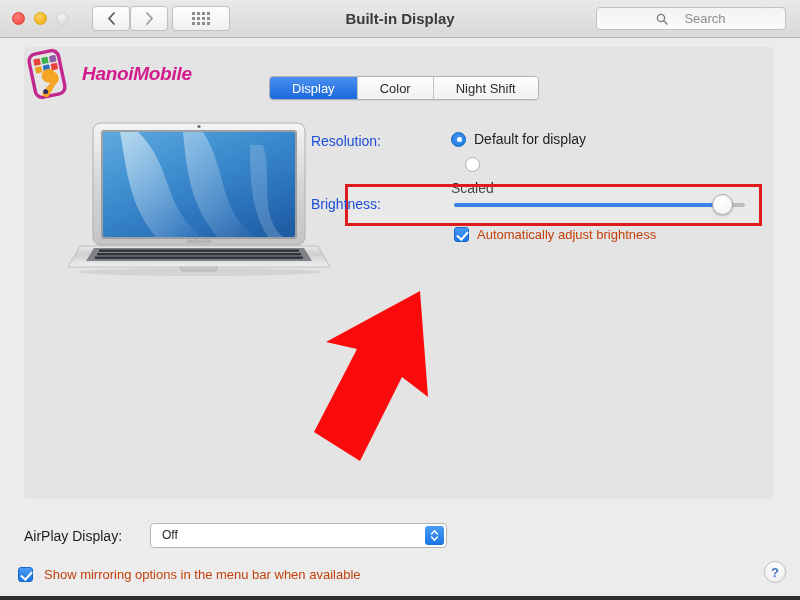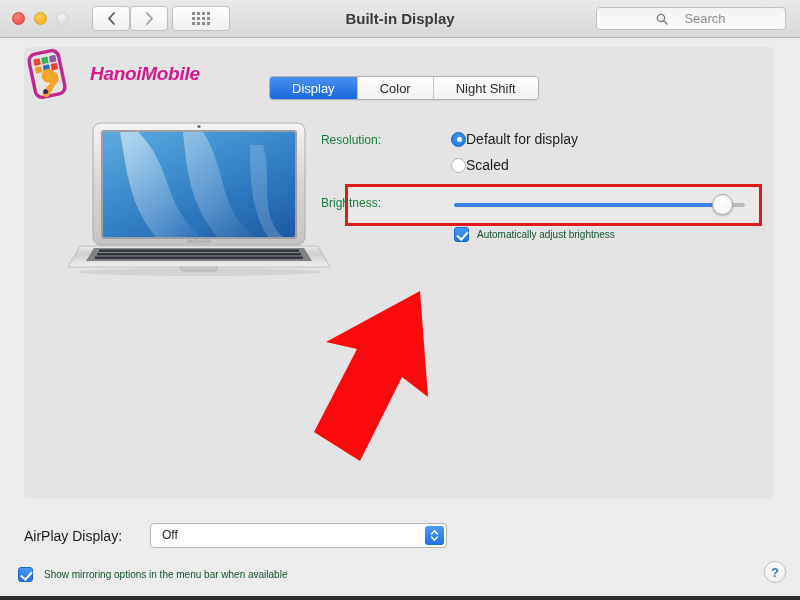--- a/index.html
+++ b/index.html
@@ -100,21 +100,21 @@
     display: flex; align-items: center;
     z-index: 40;
     pointer-events: none;
   }
   #watermark-text {
     font-size: 19px;
     font-weight: bold;
     font-style: italic;
     color: #d31b8e;
     letter-spacing: -0.3px;
-    margin-left: 20px;
+    margin-left: 12px;
   }
 
   
   #panel {
     position: absolute;
     left: 24px; top: 47px;
     width: 750px; height: 452px;
     background: #e4e4e4;
     border-radius: 5px;
   }
@@ -148,33 +148,33 @@
   
   #macbook {
     position: absolute;
     left: 44px; top: 68px;
     width: 262px; height: 165px;
   }
 
   
   .row-label {
     position: absolute;
-    font-size: 12px;
-    color: #15803d;
+    font-size: 14px;
+    color: #1d4ed8;
     text-align: right;
   }
   #resolution-label { left: 240px; top: 86px; width: 117px; }
   #brightness-label { left: 240px; top: 149px; width: 117px; }
 
   .radio-row {
     position: absolute;
-    display: flex; align-items: center; 
+    display: flex; align-items: center; gap: 8px;
   }
   #radio-default { left: 427px; top: 84px; }
-  #radio-scaled  { left: 427px; top: 110px; }
+  #radio-scaled  { left: 427px; top: 110px; flex-direction: column; }
 
   .radio {
     width: 15px; height: 15px;
     border-radius: 50%;
     background: #ffffff;
     border: 1px solid #b0b0b0;
     flex: none;
     position: relative;
   }
   .radio.on {
@@ -249,21 +249,21 @@
   }
   .checkbox.on::after {
     content: "";
     position: absolute;
     left: 4px; top: 1px;
     width: 5px; height: 9px;
     border: solid #ffffff;
     border-width: 0 2px 2px 0;
     transform: rotate(42deg);
   }
-  .check-label { font-size: 10px; color: #14532d; }
+  .check-label { font-size: 13px; color: #c2410c; }
 
   
   #red-arrow {
     position: absolute;
     left: 278px; top: 238px;
     width: 146px; height: 182px;
   }
 
   
   #airplay-label {

